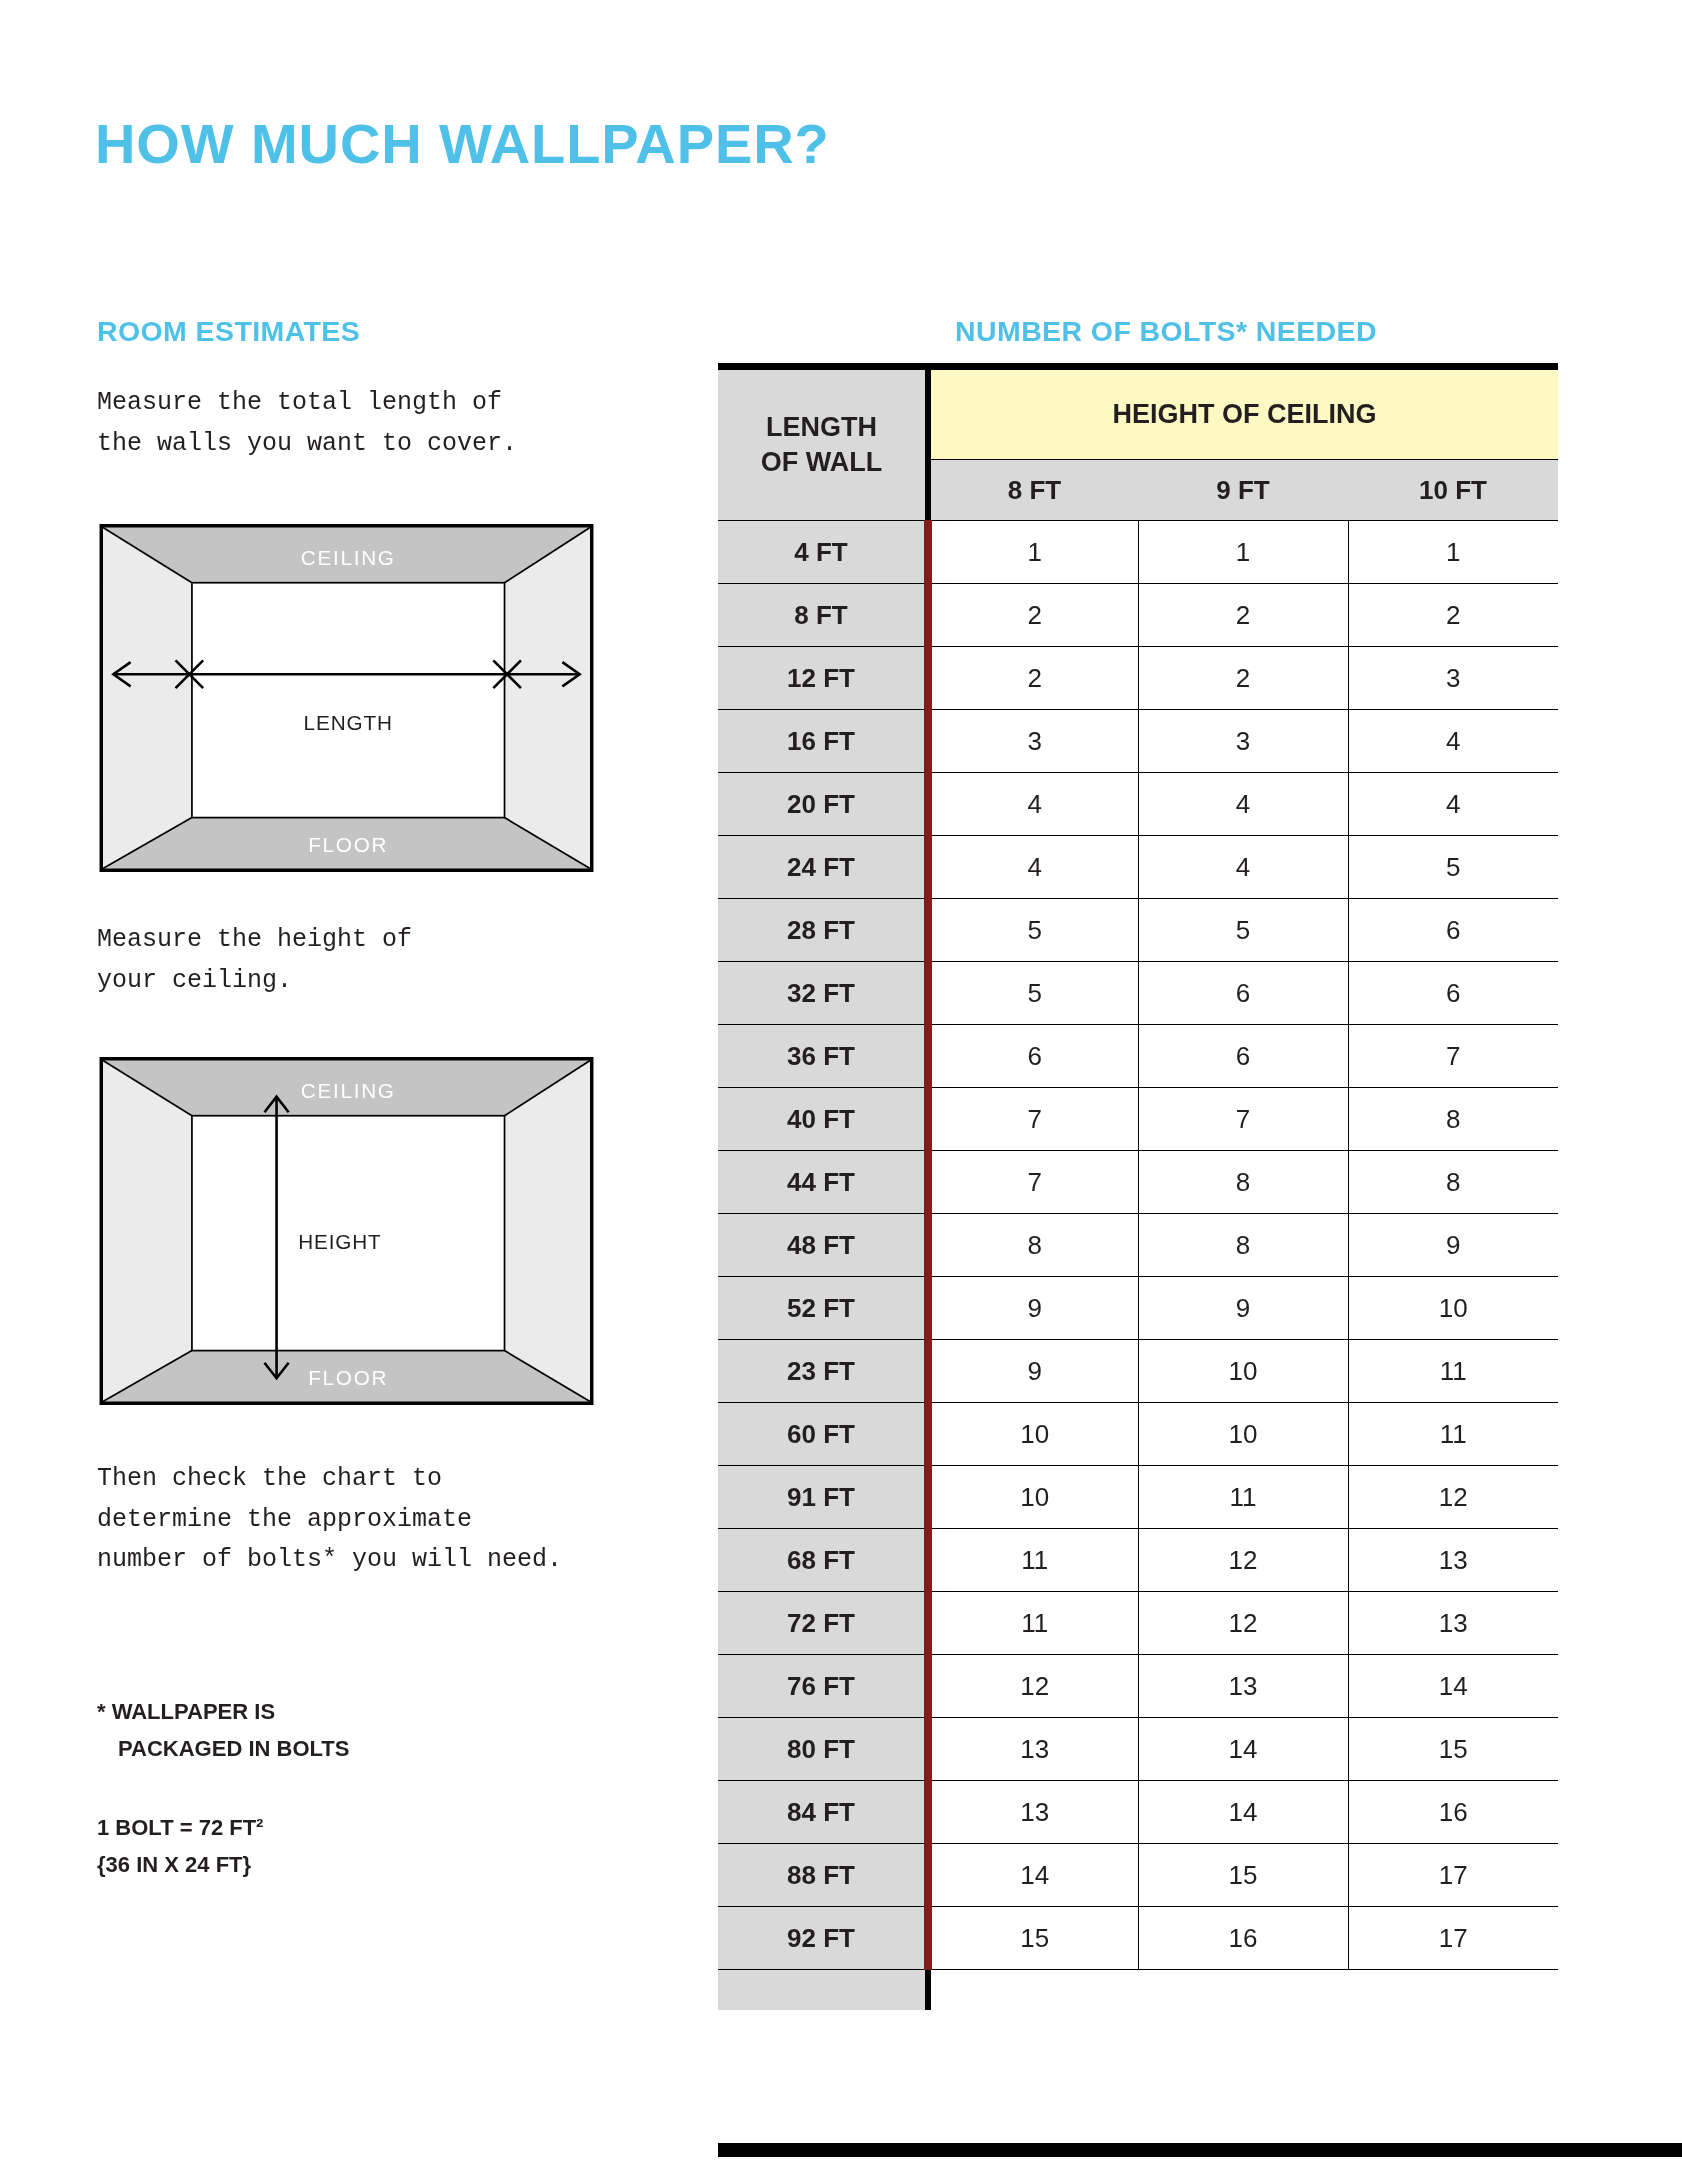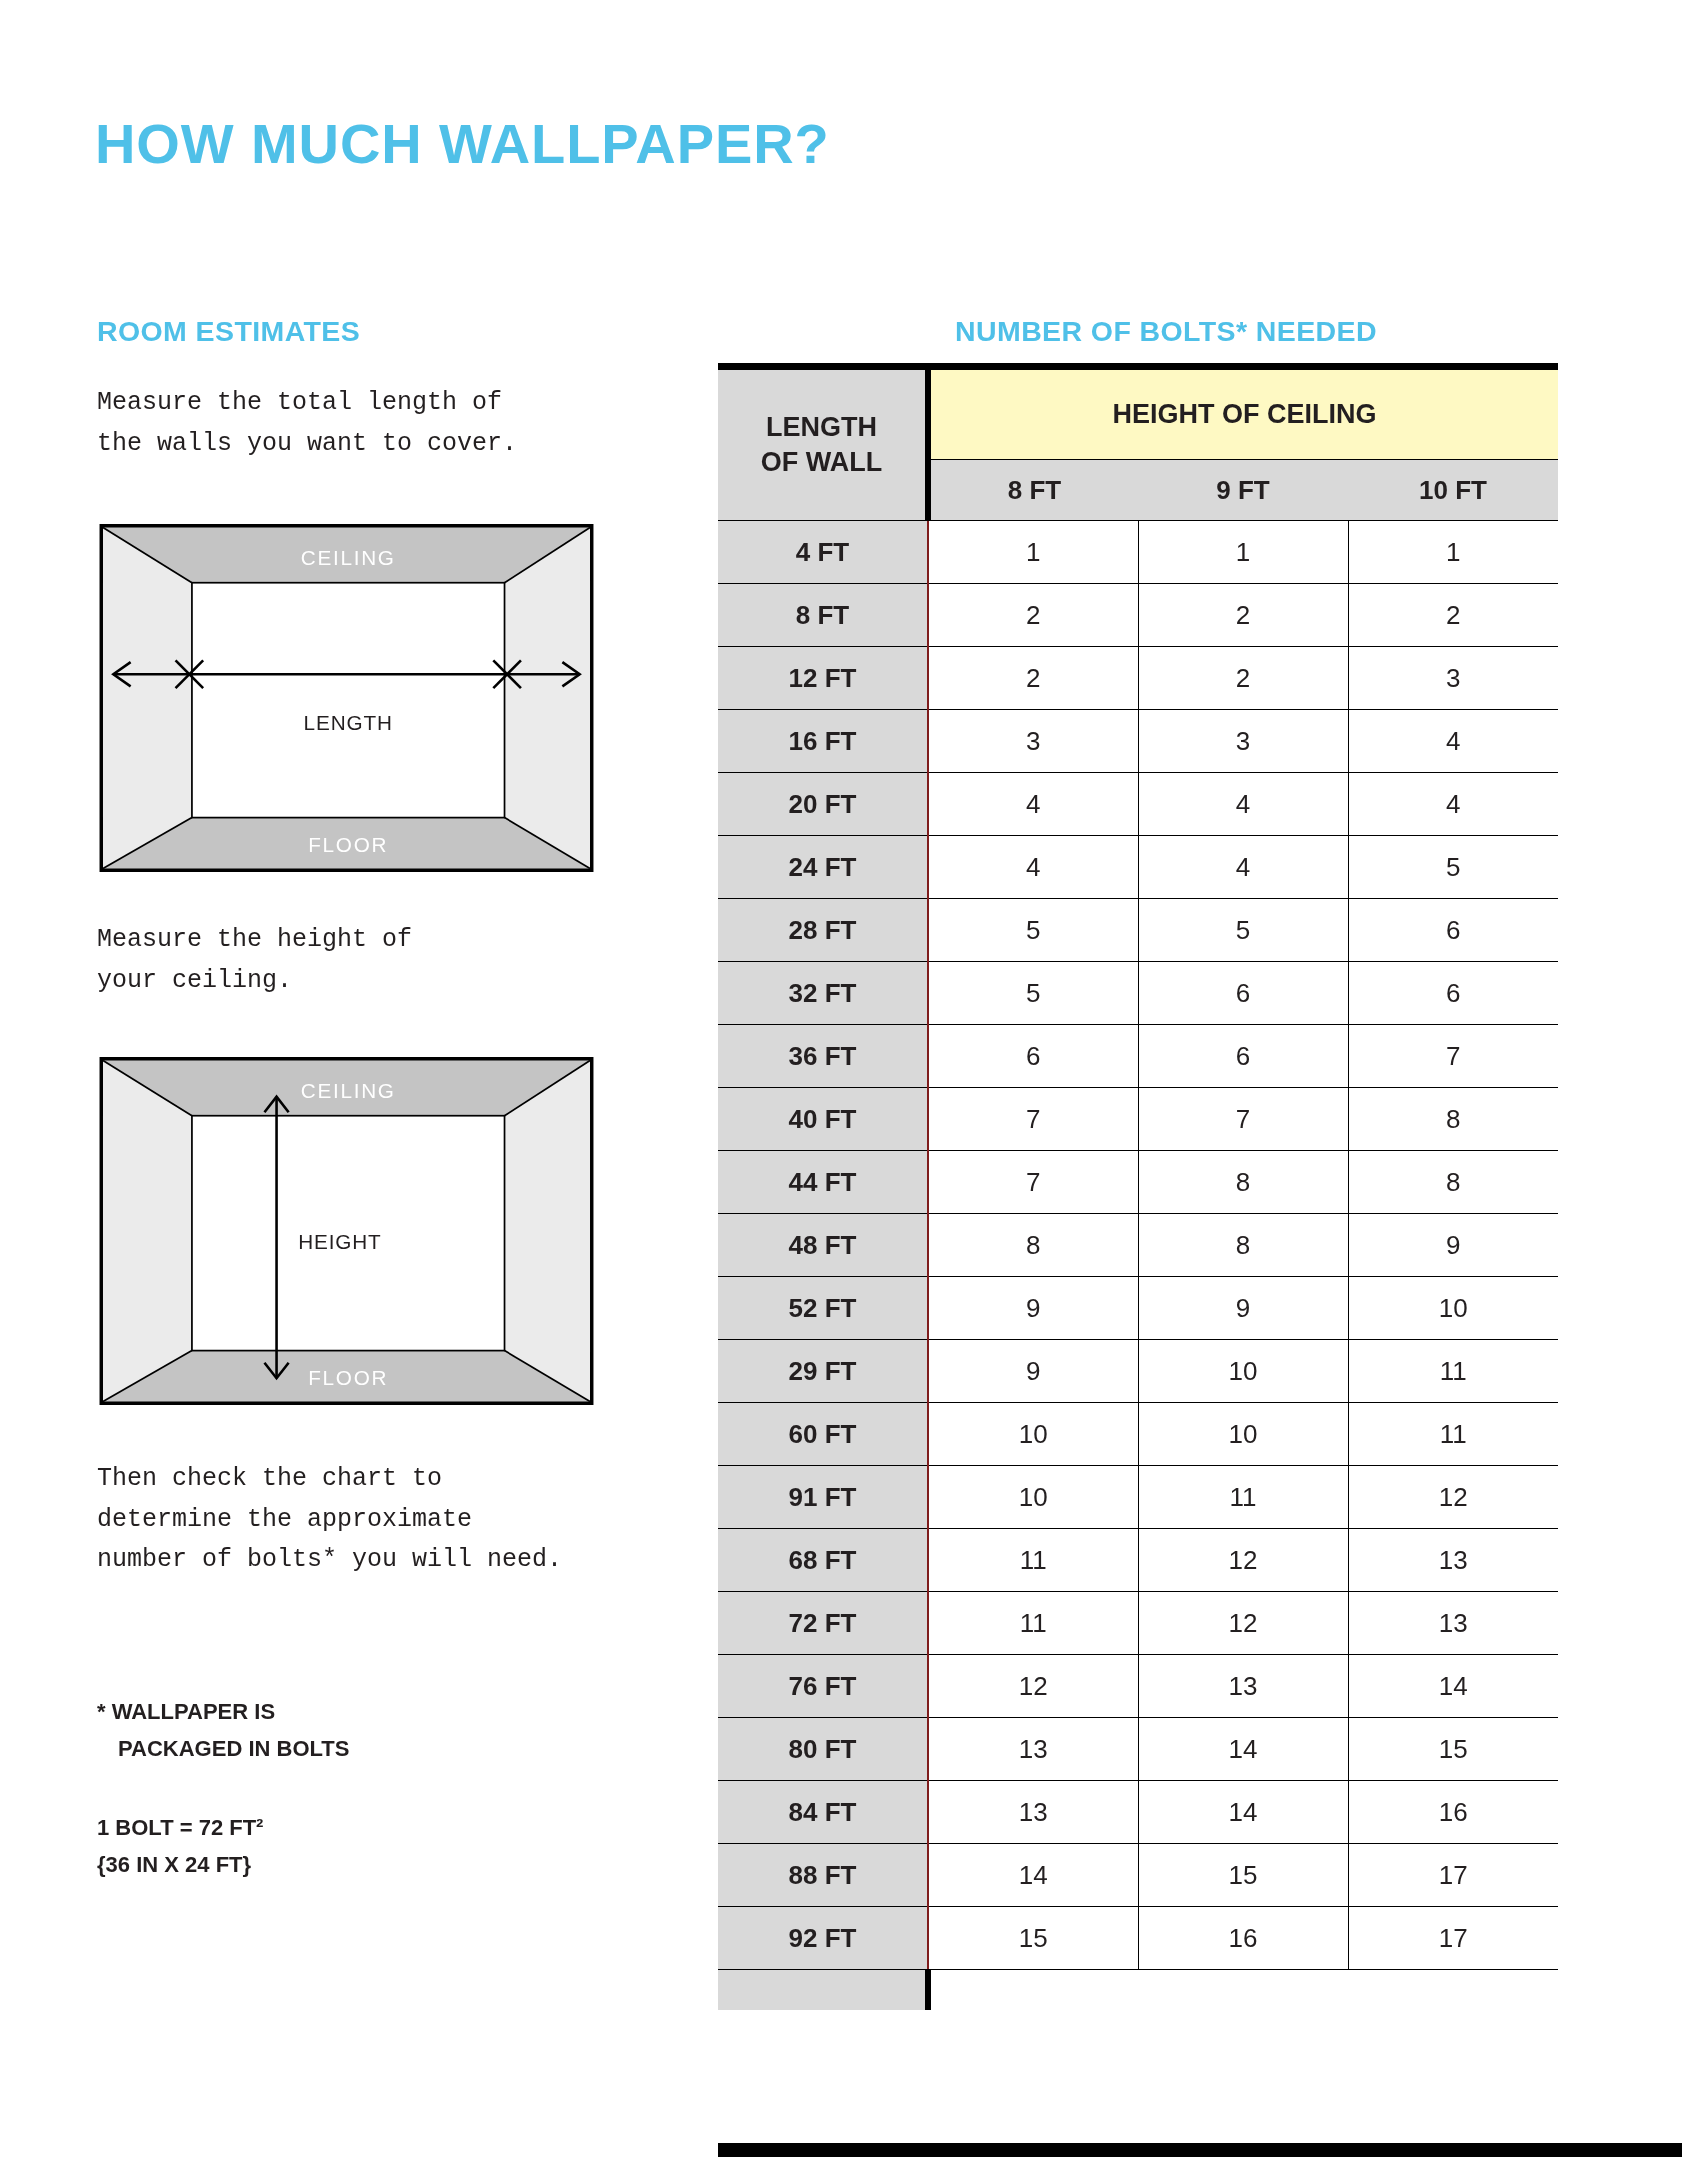--- a/index.html
+++ b/index.html
@@ -112,21 +112,21 @@
   th.sub-header {
     width: 25%;
     background: #d9d9d9;
     border-bottom: 1.7px solid #000000;
     font-weight: bold;
     height: 61px;
   }
   tbody td { height: 63px; }
   tbody td.row-label {
     background: #d9d9d9;
-    border-right: 2px solid #7f1d1d;
+    border-right: 8px solid #7f1d1d;
     border-bottom: 1.7px solid #000000;
     font-weight: bold;
   }
   tbody td.val { border-bottom: 1.7px solid #000000; }
   tbody td.val + td.val { border-left: 1.7px solid #000000; }
   tfoot td.stub-label {
     background: #d9d9d9;
     border-right: 6px solid #000000;
     height: 40px;
   }
@@ -308,21 +308,21 @@
             <td class="val">8</td>
             <td class="val">9</td>
           </tr>
           <tr>
             <td class="row-label">52 FT</td>
             <td class="val">9</td>
             <td class="val">9</td>
             <td class="val">10</td>
           </tr>
           <tr>
-            <td class="row-label">29 FT</td>
+            <td class="row-label">23 FT</td>
             <td class="val">9</td>
             <td class="val">10</td>
             <td class="val">11</td>
           </tr>
           <tr>
             <td class="row-label">60 FT</td>
             <td class="val">10</td>
             <td class="val">10</td>
             <td class="val">11</td>
           </tr>

